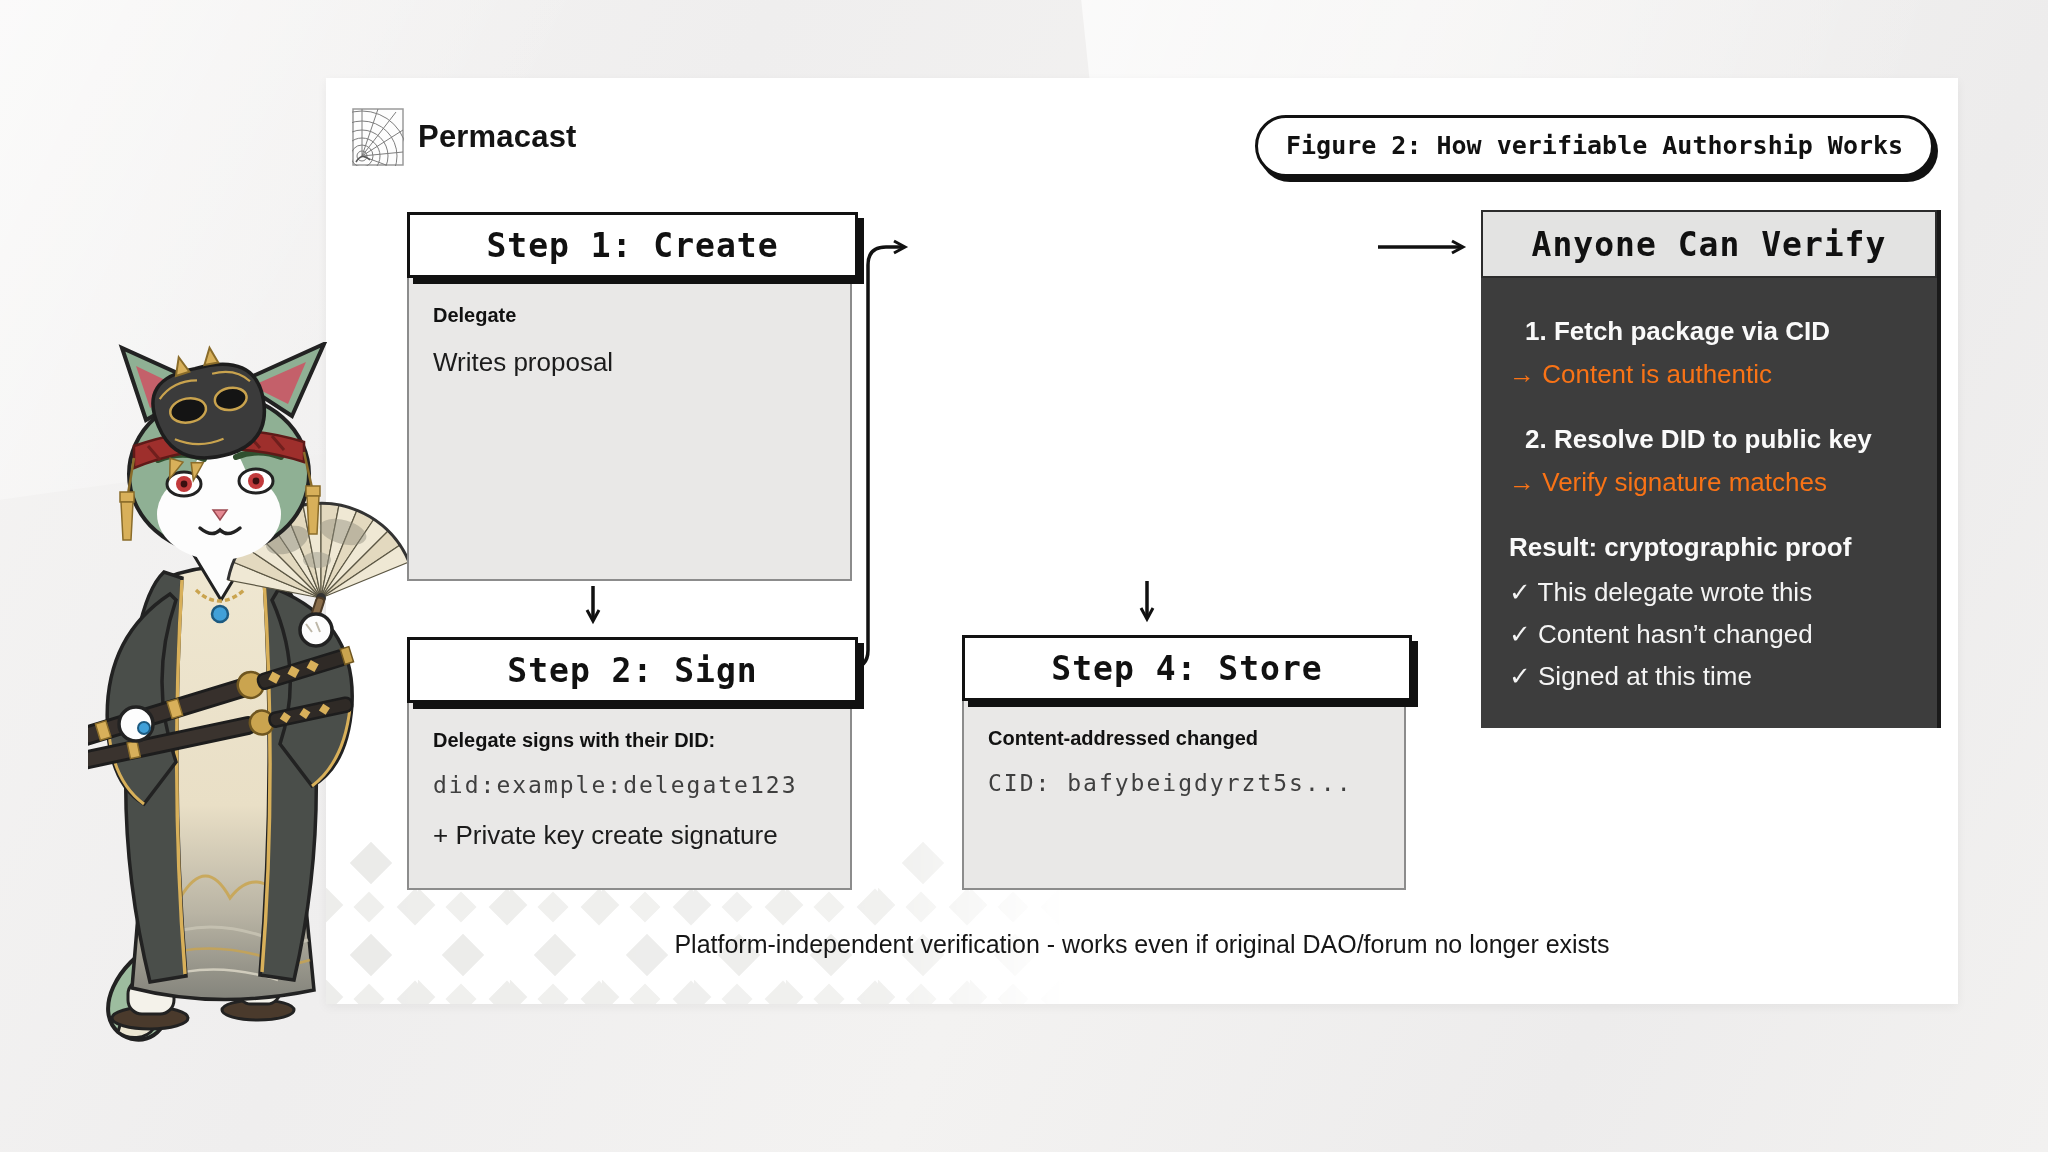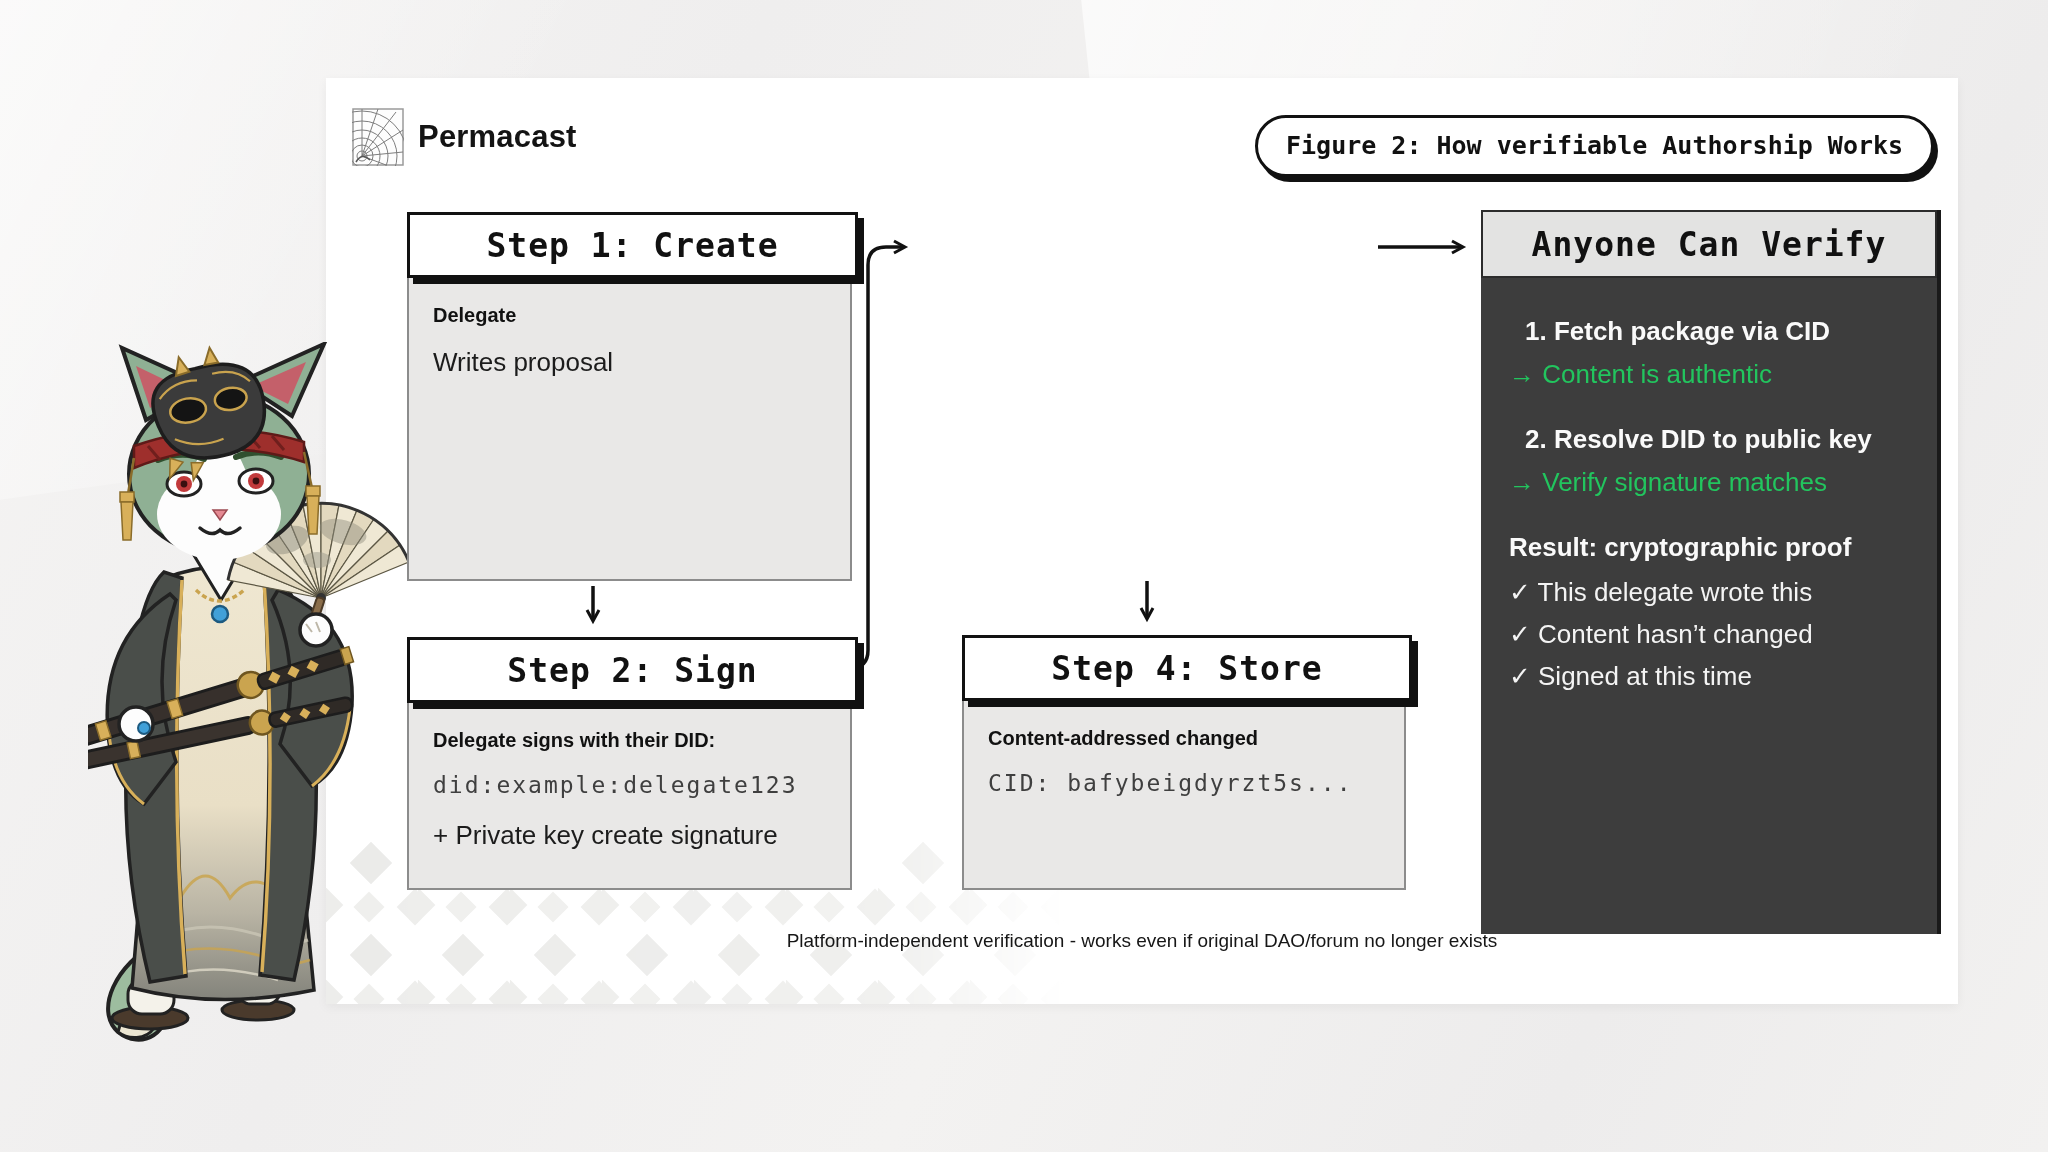--- a/index.html
+++ b/index.html
@@ -43,29 +43,29 @@
   .step-body ul{margin:6px 0 0 0;padding:0 0 0 30px;width:348px;}
   .step-body li{font-size:26px;margin-bottom:19px;line-height:1.3;}
 
   
   .verify{position:absolute;left:1155px;top:132px;width:456px;}
   .v-header{
     background:#e3e3e2;border:2px solid #2c2c2c;height:64px;display:flex;align-items:center;justify-content:center;
     font-family:"DejaVu Sans Mono","Liberation Mono",monospace;font-size:33px;font-weight:700;letter-spacing:1px;color:#111;
     box-shadow:4px 0 0 #1a1a1a;
   }
-  .v-body{background:#3d3d3d;color:#fafafa;padding:38px 26px 30px 28px;box-sizing:border-box;height:656px;box-shadow:4px 0 0 #1a1a1a;}
+  .v-body{background:#3d3d3d;color:#fafafa;padding:38px 26px 30px 28px;box-sizing:border-box;height:450px;box-shadow:4px 0 0 #1a1a1a;}
   .v-item{margin-bottom:34px;}
   .v-step{font-size:26px;font-weight:700;padding-left:16px;margin-bottom:12px;}
-  .v-res{font-size:26px;font-weight:400;color:#22c55e;}
+  .v-res{font-size:26px;font-weight:400;color:#f97316;}
   .v-result-head{font-size:26px;font-weight:700;margin:6px 0 14px 0;}
   .v-check{font-size:26px;margin-bottom:11px;color:#f4f4f4;}
 
   
-  .caption{position:absolute;left:0;top:852px;width:1632px;text-align:center;font-size:19px;color:#161616;}
+  .caption{position:absolute;left:0;top:852px;width:1632px;text-align:center;font-size:25px;color:#161616;}
 
   
   #connectors{position:absolute;left:0;top:0;width:2048px;height:1152px;pointer-events:none;}
 
   
   #diamonds{position:absolute;left:0;top:762px;pointer-events:none;}
 
   
   #cat{position:absolute;left:88px;top:342px;pointer-events:none;}
 </style>

